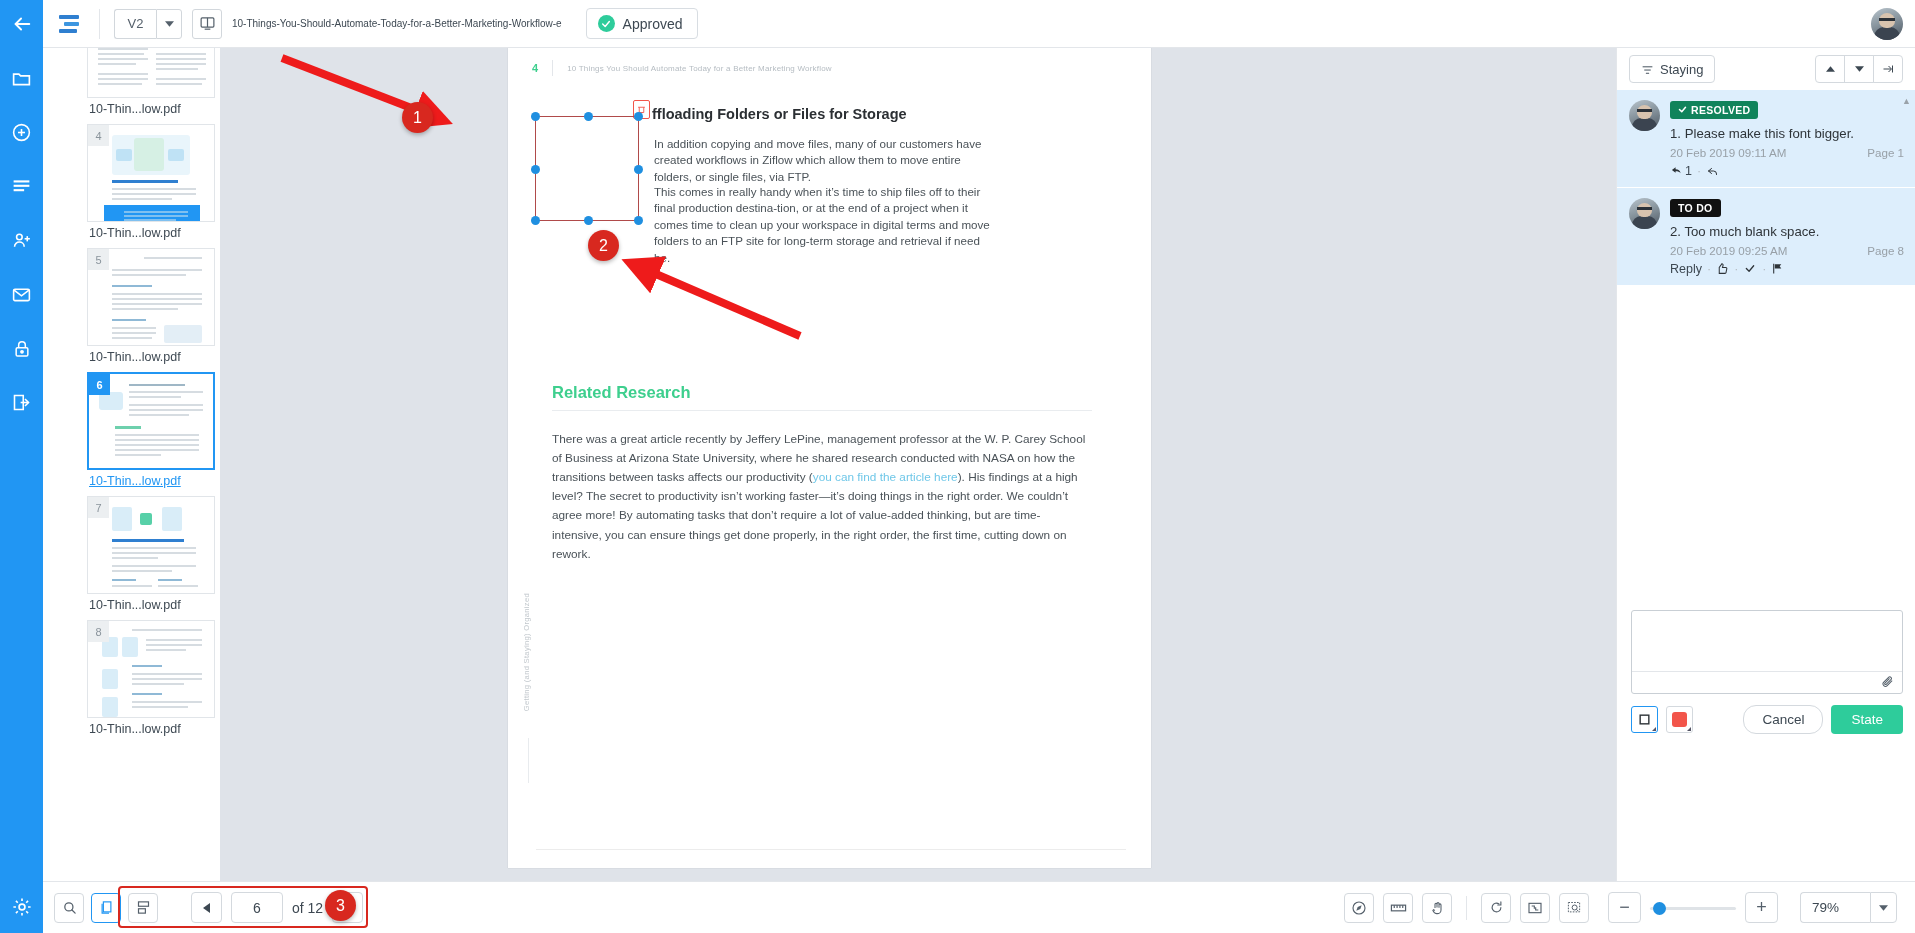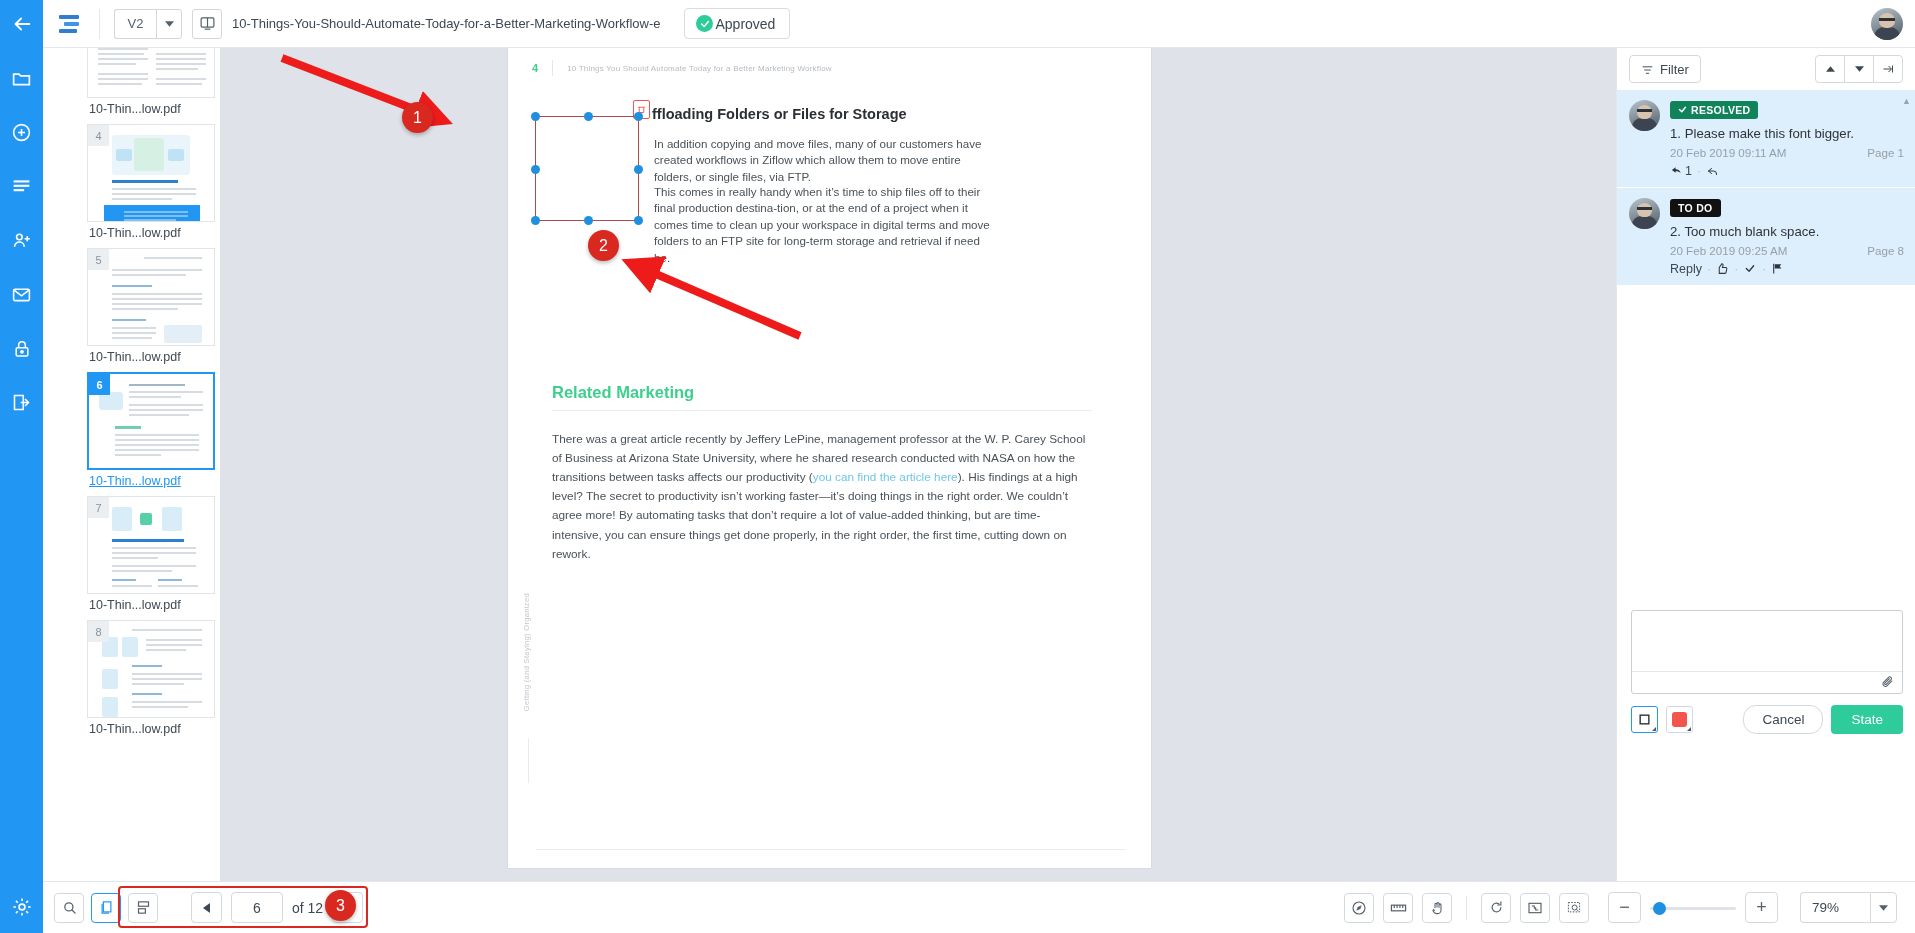--- a/index.html
+++ b/index.html
@@ -37,23 +37,23 @@
     font-size: 13px; color: #55606b; padding: 0 8px; cursor: pointer;
   }
   .ver-caret {
     border: 1px solid #d2d7dc; border-radius: 0 3px 3px 0; background: #fff;
     width: 26px; display: flex; align-items: center; justify-content: center; cursor: pointer;
   }
   .icon-btn-sq {
     width: 30px; height: 30px; border: 1px solid #d2d7dc; border-radius: 3px; background: #fff;
     display: flex; align-items: center; justify-content: center; cursor: pointer;
   }
-  .doc-title { font-size: 13px; color: #3d4852; white-space: nowrap; overflow: hidden; max-width: 530px; }
+  .doc-title { font-size: 10px; color: #3d4852; white-space: nowrap; overflow: hidden; max-width: 530px; }
   .approved-btn {
-    display: flex; align-items: center; gap: 2px; height: 31px; padding: 0 14px 0 11px;
+    display: flex; align-items: center; gap: 8px; height: 31px; padding: 0 14px 0 11px;
     border: 1px solid #d8dde2; border-radius: 4px; background: #fff; cursor: pointer;
     font-size: 14px; color: #3d4852; margin-left: 14px;
   }
   .check-circle { width: 17px; height: 17px; border-radius: 50%; background: #2ecc9b; display:flex; align-items:center; justify-content:center; }
   .avatar {
     position: absolute; right: 12px; top: 8px; width: 32px; height: 32px; border-radius: 50%;
     overflow: hidden; cursor: pointer;
     background: linear-gradient(160deg,#b9c4cc 0%,#8d9aa3 40%,#4a5560 100%);
   }
   .avatar .face { position:absolute; left:8px; top:5px; width:16px; height:15px; border-radius:50% 50% 45% 45%; background:#d8c3ae; }
@@ -506,21 +506,21 @@
         <span class="handle" style="left:-5px;top:48px;"></span>
         <span class="handle" style="right:-5px;top:48px;"></span>
         <span class="handle" style="left:-5px;bottom:-5px;"></span>
         <span class="handle" style="left:48px;bottom:-5px;"></span>
         <span class="handle" style="right:-5px;bottom:-5px;"></span>
       </div>
 
       <div class="vert-label">Getting (and Staying) Organized</div>
       <div class="vert-rule"></div>
 
-      <div class="rr-title">Related Marketing</div>
+      <div class="rr-title">Related Research</div>
       <div class="rr-rule"></div>
       <div class="rr-body"><span>There was a great article recently by Jeffery LePine, management professor at the W. P. Carey School of Business at Arizona State University, where he shared research conducted with NASA on how the transitions between tasks affects our productivity (</span><a href="#">you can find the article here</a><span>). His findings at a high level? The secret to productivity isn’t working faster—it’s doing things in the right order. We couldn’t agree more! By automating tasks that don’t require a lot of value-added thinking, but are time-intensive, you can ensure things get done properly, in the right order, the first time, cutting down on rework.</span></div>
 
       <div class="page-bottom-rule"></div>
     </div>
 
     <svg class="arrow-svg" style="left:40px;top:0px;width:230px;height:100px;" viewBox="0 0 230 100">
       <defs>
           <marker id="ah1" markerWidth="5" markerHeight="5" refX="2.2" refY="2.5" orient="auto">
         <path d="M0,0 L5,2.5 L0,5 z" fill="#ee1b1b"></path>
@@ -546,21 +546,21 @@
   </div>
 
   <div class="comments">
     <div class="cm-top">
       <div class="filter-btn">
         <svg width="13" height="13" viewBox="0 0 24 24" stroke="#55606b" stroke-width="2">
           <line x1="3" y1="7" x2="21" y2="7"></line>
             <line x1="6" y1="13" x2="18" y2="13"></line>
             <line x1="9" y1="19" x2="15" y2="19"></line>
         </svg>
-        <span>Filter</span>
+        <span>Staying</span>
       </div>
       <div class="nav-group">
         <div class="nav-btn">
           <svg width="9" height="6" viewBox="0 0 10 6">
               <path d="M0 6h10L5 0z" fill="#3d4852"></path>
             </svg>
         </div>
         <div class="nav-btn">
           <svg width="9" height="6" viewBox="0 0 10 6">
               <path d="M0 0h10L5 6z" fill="#3d4852"></path>

